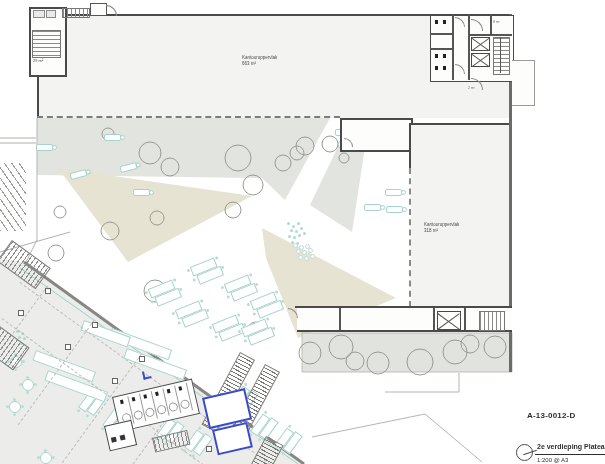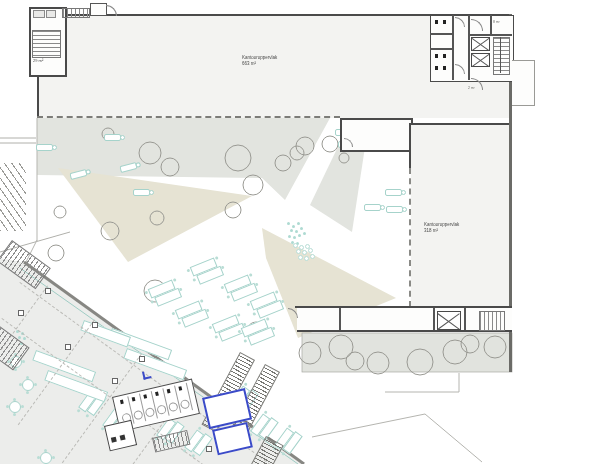--- a/index.html
+++ b/index.html
@@ -433,14 +433,21 @@
   <div class="roomline" style="left:464px;top:308px;width:1.5px;height:24px"></div>
   <div class="wall" style="left:297px;top:330px;width:215px;height:2px"></div>
   <div class="xbox" style="left:437px;top:311px;width:22px;height:17px"></div>
   <div class="treadsv" style="left:479px;top:311px;width:24px;height:18px"></div>
   <div class="arc" style="left:288px;top:308px;width:9px;height:9px"></div>
   <div class="lbl" style="left:424px;top:222px">
     <div>Kantooroppervlak</div>
     <div>318 m²</div>
   </div>
 
+  <div id="titleblock">
+    <div id="drawing-number">A-13-0012-D</div>
+    <div id="north-symbol"></div>
+    <div id="drawing-title">2e verdieping Plateau</div>
+    <div id="title-rule"></div>
+    <div id="drawing-scale">1:200 @ A3</div>
+  </div>
 
 </div>
 
 </body></html>

